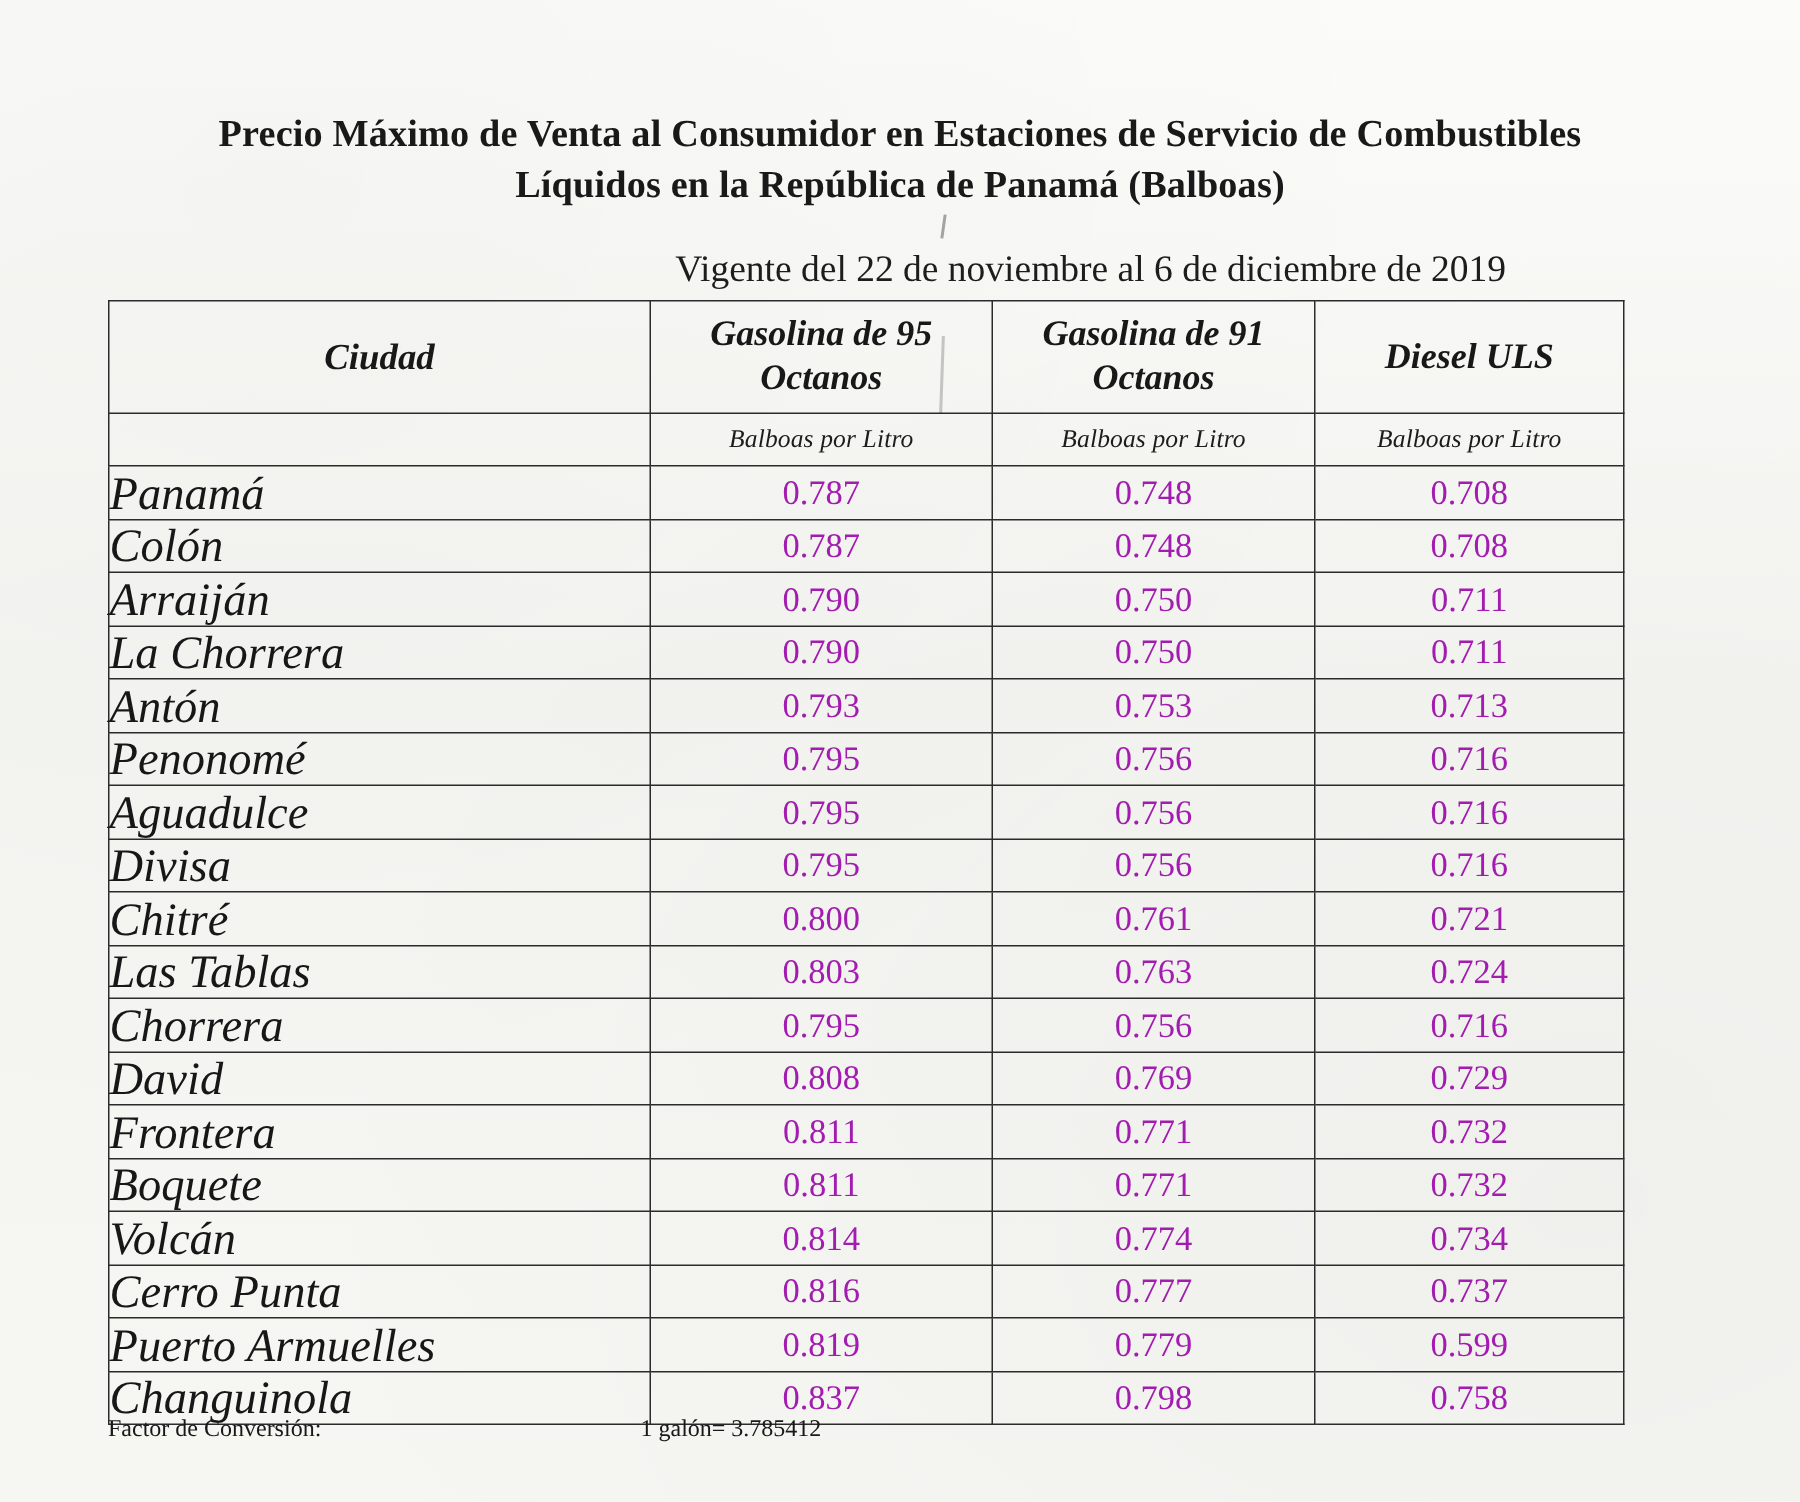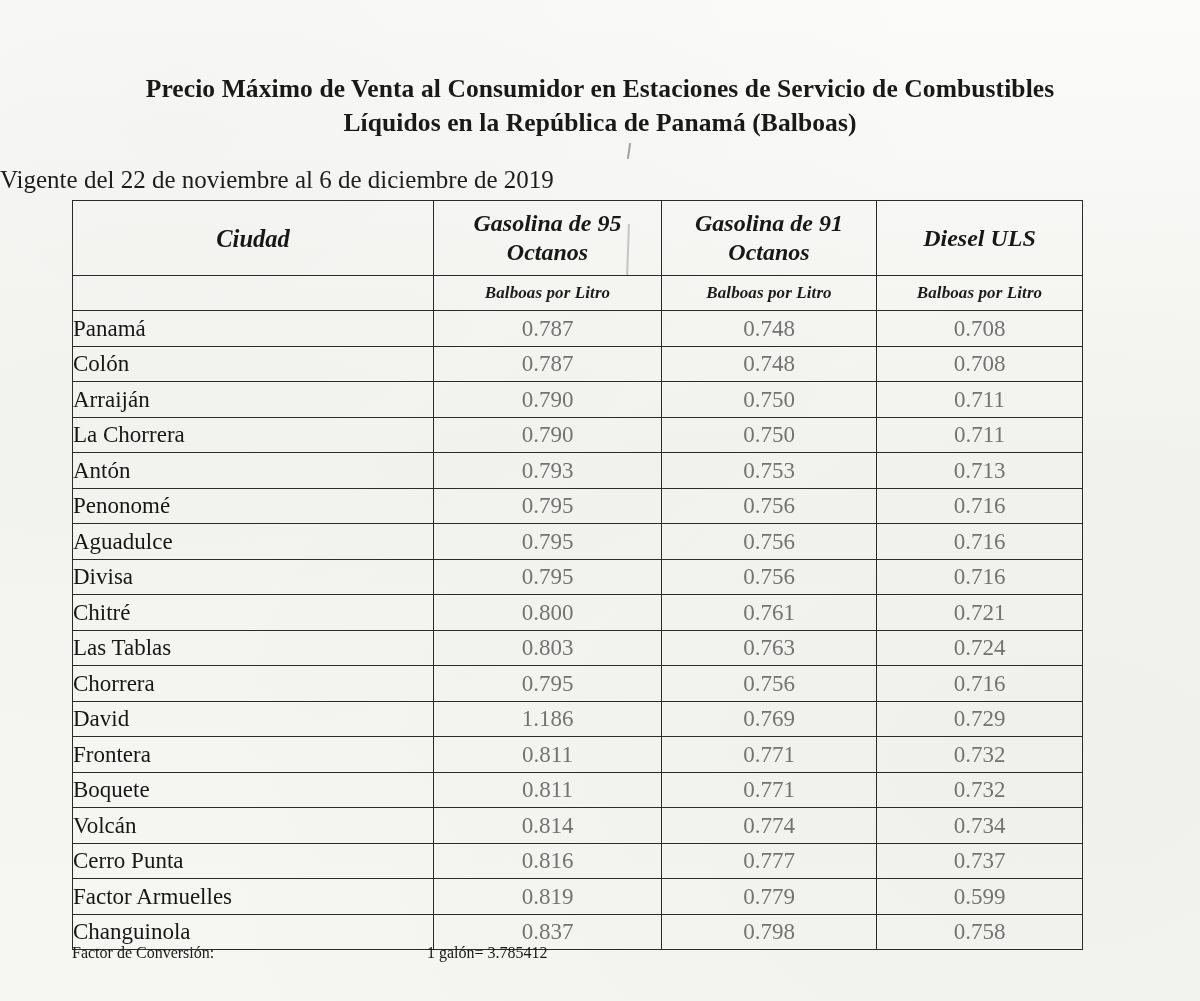--- a/index.html
+++ b/index.html
@@ -43,21 +43,21 @@
     font-weight: 700;
     line-height: 34px;
     letter-spacing: 0.1px;
     color: #191919;
   }
   .subtitle-line {
     position: absolute;
     left: 0;
     top: 165px;
     width: 1004px;
-    text-align: left;
+    text-align: right;
     font-size: 25px;
     font-weight: 400;
     line-height: 30px;
     color: #1d1d1d;
   }
   
   .stray-mark {
     position: absolute;
     left: 628px;
     top: 143px;
@@ -112,45 +112,46 @@
     color: #181818;
   }
   .th-main.city-head {
     font-size: 24.5px;
   }
   .th-unit {
     height: 34px;
     text-align: center;
     vertical-align: middle;
     font-style: italic;
-    font-weight: 700;
+    font-weight: 400;
     font-size: 17px;
     letter-spacing: 0.1px;
     color: #1c1c1c;
   }
   .th-unit.blank {
     text-align: left;
   }
 
   td.city-cell {
     height: 34.5px;
     vertical-align: middle;
     text-align: left;
     padding-left: 9px;
-    font-size: 23px;
+    font-size: 31px;
     line-height: 27px;
     color: #171717;
+    font-style: italic;
   }
   td.num-cell {
     height: 34.5px;
     vertical-align: middle;
     text-align: center;
     font-size: 23px;
     line-height: 27px;
-    color: #737373;
+    color: #a21caf;
   }
 
   .footer-row {
     position: absolute;
     left: 72px;
     top: 938px;
     width: 1010px;
     font-size: 16px;
     line-height: 30px;
     color: #191919;
@@ -266,21 +267,21 @@
             <td class="num-cell">0.724</td>
           </tr>
           <tr>
             <td class="city-cell">Chorrera</td>
             <td class="num-cell">0.795</td>
             <td class="num-cell">0.756</td>
             <td class="num-cell">0.716</td>
           </tr>
           <tr>
             <td class="city-cell">David</td>
-            <td class="num-cell">1.186</td>
+            <td class="num-cell">0.808</td>
             <td class="num-cell">0.769</td>
             <td class="num-cell">0.729</td>
           </tr>
           <tr>
             <td class="city-cell">Frontera</td>
             <td class="num-cell">0.811</td>
             <td class="num-cell">0.771</td>
             <td class="num-cell">0.732</td>
           </tr>
           <tr>
@@ -295,21 +296,21 @@
             <td class="num-cell">0.774</td>
             <td class="num-cell">0.734</td>
           </tr>
           <tr>
             <td class="city-cell">Cerro Punta</td>
             <td class="num-cell">0.816</td>
             <td class="num-cell">0.777</td>
             <td class="num-cell">0.737</td>
           </tr>
           <tr>
-            <td class="city-cell">Factor Armuelles</td>
+            <td class="city-cell">Puerto Armuelles</td>
             <td class="num-cell">0.819</td>
             <td class="num-cell">0.779</td>
             <td class="num-cell">0.599</td>
           </tr>
           <tr>
             <td class="city-cell">Changuinola</td>
             <td class="num-cell">0.837</td>
             <td class="num-cell">0.798</td>
             <td class="num-cell">0.758</td>
           </tr>

